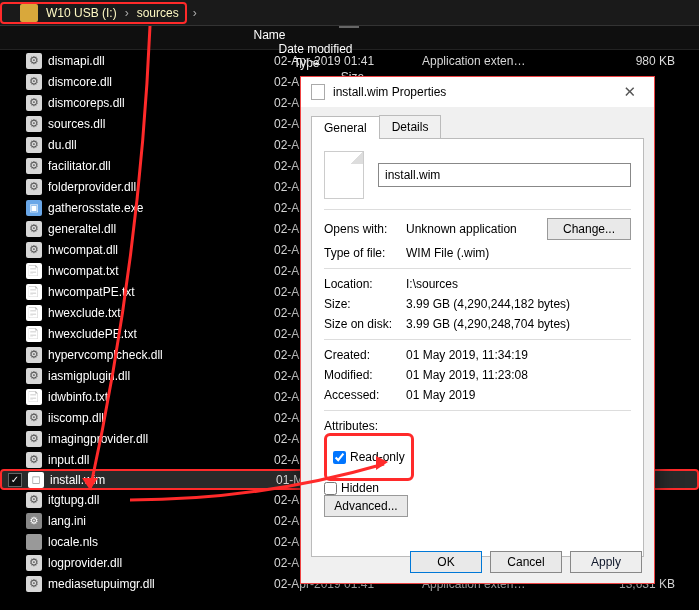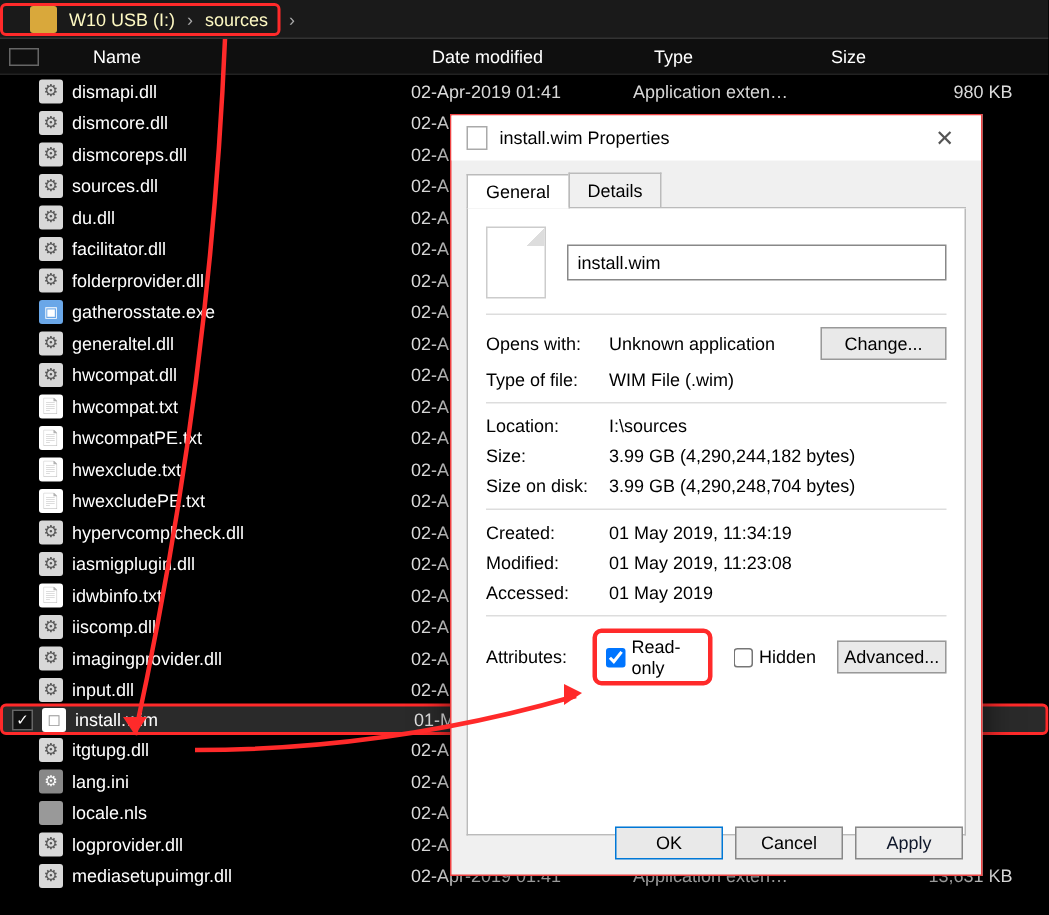--- a/index.html
+++ b/index.html
@@ -6,21 +6,21 @@
 body { background: #000; color: #fff; width: 699px; height: 610px; overflow: hidden; position: relative; font-size: 12px; }
 
 
 .breadcrumb-bar { height: 26px; display: flex; align-items: center; background: #1a1a1a; border-bottom: 1px solid #333; }
 .crumb-icon { width: 18px; height: 18px; background: #d9a83b; margin: 0 6px 0 14px; border-radius: 2px; }
 .crumb-sep { color: #aaa; padding: 0 6px; }
 .crumb { color: #fef9c3; padding: 0 2px; }
 .crumb-box { border: 2px solid #ff2a2a; border-radius: 4px; padding: 1px 4px; display: flex; align-items: center; height: 22px; }
 
 
-.col-headers { display: flex; height: 24px; background: #0f0f0f; border-bottom: 1px solid #222; padding-left: 6px; align-items: center; }
+.col-headers { display: flex; height: 24px; background: #0f0f0f; border-bottom: 1px solid #222; padding-left: 6px; align-items: center; flex-direction: column; }
 .col-name { width: 254px; padding-left: 28px; }
 .col-date { width: 148px; }
 .col-type { width: 118px; }
 .col-size { flex: 1; }
 
 
 .file-list { background: #000; }
 .file-row { display: flex; height: 21px; align-items: center; padding-left: 6px; }
 .file-row.selected { background: #2a2a2a; }
 .file-chk { width: 14px; height: 14px; border: 1px solid #666; margin-right: 6px; background: #111; display: flex; align-items: center; justify-content: center; font-size: 10px; visibility: hidden; }
@@ -61,25 +61,25 @@
 .big-icon { width: 40px; height: 48px; border: 1px solid #ccc; margin-right: 14px; background: #fff; position: relative; }
 .big-icon::after { content: ""; position: absolute; top: 0; right: 0; width: 12px; height: 12px; background: linear-gradient(135deg, #fff 50%, #ddd 50%); }
 .name-input { flex: 1; height: 24px; border: 1px solid #888; padding: 0 6px; font-size: 12px; }
 
 .sep { border-top: 1px solid #ddd; margin: 8px 0; }
 .prop-line { display: flex; margin: 6px 0; align-items: center; }
 .prop-label { width: 82px; }
 .prop-value { flex: 1; }
 .btn-small { width: 84px; height: 22px; border: 1px solid #999; background: #e9e9e9; font-size: 12px; cursor: pointer; }
 
-.attr-group { display: flex; align-items: center; }
+.attr-group { display: flex; align-items: flex-start; flex-direction: column; }
 .attr-label { width: 82px; }
 .chkbox { width: 13px; height: 13px; margin: 0; }
 .attr-wrap { display: flex; align-items: center; margin-right: 14px; gap: 4px; }
-.ro-highlight { border: 3px solid #ff2a2a; border-radius: 6px; padding: 2px 6px; }
+.ro-highlight { border: 3px solid #ff2a2a; border-radius: 6px; padding: 14px 6px; }
 
 .dlg-buttons { position: absolute; bottom: 10px; right: 12px; display: flex; gap: 8px; }
 .dlg-btn { width: 72px; height: 22px; border: 1px solid #888; background: #e9e9e9; font-size: 12px; cursor: pointer; }
 .dlg-btn.default { border: 1px solid #0078d7; }
 .dlg-btn:disabled { color: #0f172a; background: #eee; }
 
 
 .arrow-svg { position: absolute; left: 0; top: 0; width: 699px; height: 610px; pointer-events: none; }
 .arrow-svg path, .arrow-svg line { stroke: #ff2a2a; stroke-width: 3; fill: none; }
 .arrow-svg polygon { fill: #ff2a2a; }

